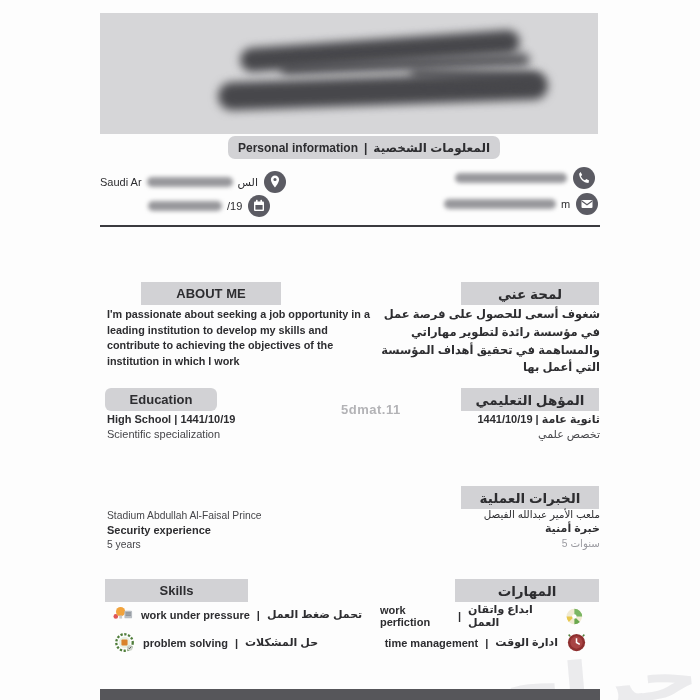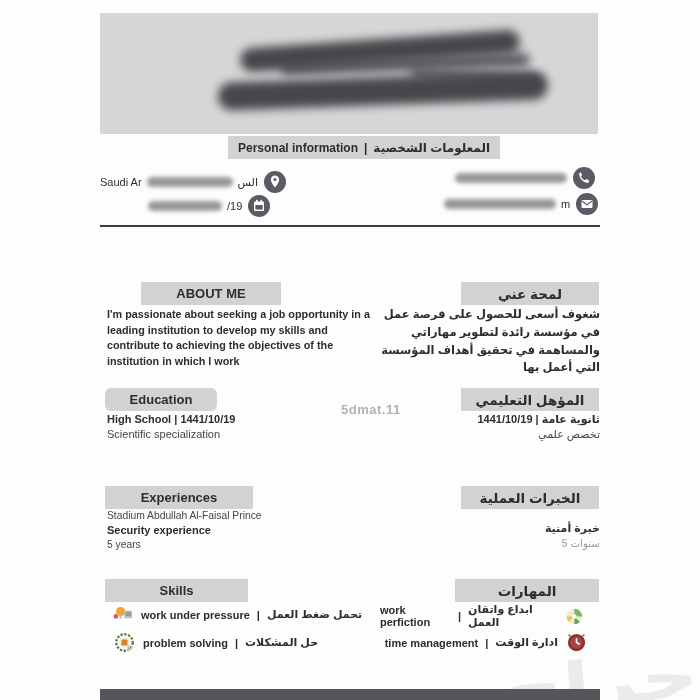--- a/index.html
+++ b/index.html
@@ -9,21 +9,21 @@
   
   .photo-box{left:100px;top:13px;width:498px;height:121px;background:var(--photo-box,#d6d6d8);}
   .scribble{position:absolute;background:#47474b;filter:blur(5px);border-radius:14px;}
   .s1{left:140px;top:26px;width:280px;height:24px;transform:rotate(-4deg);}
   .s1b{left:180px;top:44px;width:250px;height:14px;transform:rotate(-2deg);opacity:.85;}
   .s2{left:118px;top:64px;width:330px;height:28px;transform:rotate(-2deg);}
   .s2b{left:310px;top:58px;width:130px;height:12px;transform:rotate(3deg);opacity:.8;}
   
   .pi-bar{left:228px;top:136px;width:272px;height:23px;background:var(--section-bar,#d2d2d5);
           display:flex;align-items:center;justify-content:center;gap:6px;
-          font-weight:bold;font-size:12px;}
+          font-weight:bold;font-size:12px;border-radius:7px;}
   
   .contact-line{display:flex;align-items:center;gap:5px;font-size:11px;}
   .redact{height:10px;background:#98989c;filter:blur(2px);border-radius:6px;display:inline-block;}
   .circle-icon{width:24px;height:24px;display:block;}
   .divider{left:100px;top:225px;width:500px;height:2px;background:#3b3b3f;}
   
   .bar{height:23px;background:var(--section-bar,#d2d2d5);display:flex;align-items:center;
        justify-content:center;font-weight:bold;font-size:13px;}
   .bar.ar{font-size:13.5px;}
   .para-en{font-size:10.8px;font-weight:bold;line-height:1.45;}
@@ -123,30 +123,28 @@
   <div class="abs line reg" style="left:107px;top:428px;">Scientific specialization</div>
 
   <div class="abs wm-center" style="left:341px;top:402px;">5dmat.11</div>
 
   <div class="abs bar ar" style="left:461px;top:388px;width:138px;">
     <span>المؤهل التعليمي</span>
   </div>
   <div class="abs line b r-align" dir="ltr" style="right:100px;top:413px;width:180px;">1441/10/19 | ثانوية عامة</div>
   <div class="abs line reg r-align" style="right:100px;top:428px;width:180px;">تخصص علمي</div>
 
-  <div class="abs bar" style="left:105px;top:486px;width:148px;">
-    <span>Experiences</span>
-  </div>
   <div class="abs small reg" style="left:107px;top:510px;">Stadium Abdullah Al-Faisal Prince</div>
   <div class="abs line b" style="left:107px;top:524px;">Security experience</div>
   <div class="abs small reg" style="left:107px;top:539px;">5 years</div>
 
   <div class="abs bar ar" style="left:461px;top:486px;width:138px;">
     <span>الخبرات العملية</span>
   </div>
+  <div class="abs small r-align" dir="rtl" style="right:100px;top:508px;width:190px;">ملعب الأمير عبدالله الفيصل</div>
   <div class="abs line b r-align" dir="rtl" style="right:100px;top:522px;width:190px;">خبرة أمنية</div>
   <div class="abs small muted r-align" dir="ltr" style="right:100px;top:537px;width:190px;">5 سنوات</div>
 
   <div class="abs bar" style="left:105px;top:579px;width:143px;">
     <span>Skills</span>
   </div>
 
   <div class="abs skill-row" style="left:111px;top:603px;">
     <svg class="skill-icon" viewBox="0 0 24 24">
       <circle cx="5" cy="14" r="2.4" fill="#e05656"></circle>

